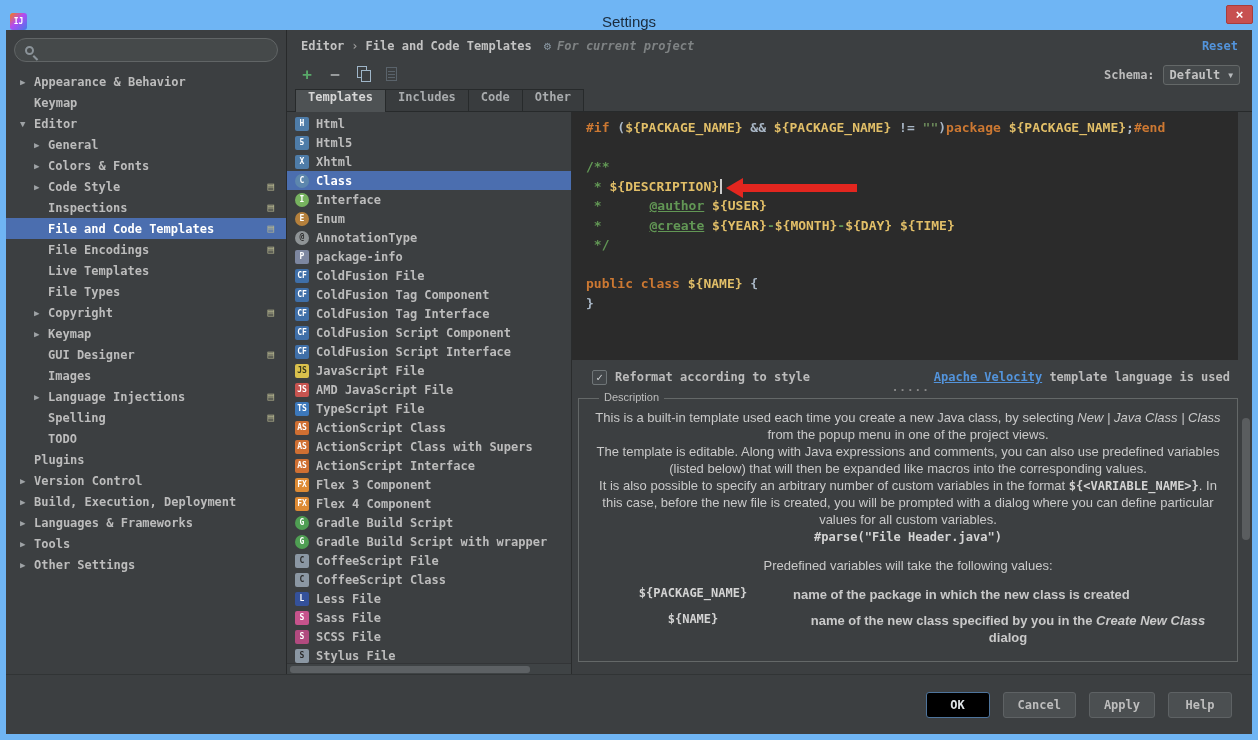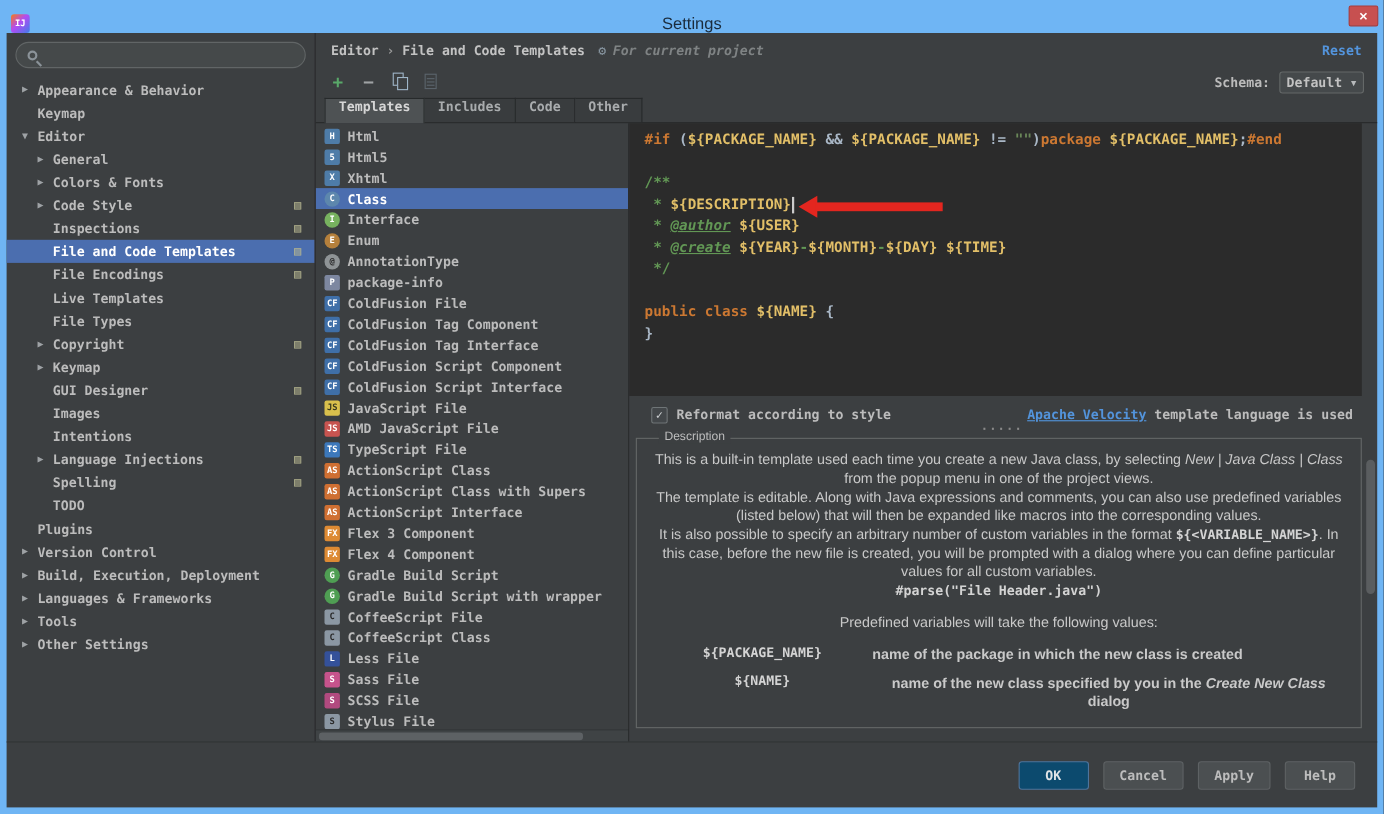--- a/index.html
+++ b/index.html
@@ -76,21 +76,21 @@
 
   .editor-col { flex:1; display:flex; flex-direction:column; margin-right:14px; min-width:0; position:relative; }
   .editor { position:relative; height:248px; background:#2b2b2b; padding:8px 0 0 14px; overflow:hidden;
     font:700 13px "DejaVu Sans Mono",monospace; color:#a9b7c6; cursor:text; }
   .code-line { height:19.5px; white-space:pre; }
   .tok-kw  { color:#cc7832; }
   .tok-var { color:#e2bf68; }
   .tok-pl  { color:#a9b7c6; }
   .tok-str { color:#6a8759; }
   .tok-cmt { color:#629755; }
-  .tok-tag { color:#629755; font-style:italic; text-decoration:underline; }
+  .tok-tag { color:#629755; text-decoration:underline;margin-left:40px; }
   .caret { display:inline-block; width:2px; height:15px; background:#cccccc; margin-left:1px; vertical-align:text-bottom; }
   .red-arrow { position:absolute; left:154px; top:66px; width:132px; height:20px; pointer-events:none; }
   .arrow-head { position:absolute; left:0; top:0; width:0; height:0; border-top:10px solid transparent;
     border-bottom:10px solid transparent; border-right:17px solid #e3261f; }
   .arrow-shaft { position:absolute; left:15px; top:6px; width:116px; height:8px; background:#e3261f; }
 
   .reformat-row { height:34px; display:flex; align-items:center; padding:0 8px 0 20px; position:relative;
     font:700 12px "DejaVu Sans Mono",monospace; color:#bcbcbc; }
   .checkbox { width:15px; height:15px; background:#43474a; border:1px solid #6f7577; border-radius:2px;
     display:flex; align-items:center; justify-content:center; margin-right:8px; cursor:pointer; }
@@ -111,21 +111,21 @@
   .var-row { display:flex; margin-bottom:9px; }
   .var-name { flex:0 0 200px; font:700 12px "DejaVu Sans Mono",monospace; color:#d4d4d4; }
   .var-desc { font-weight:700; }
   .vd-i { font-style:italic; }
   .desc-vscroll { position:absolute; right:2px; top:306px; width:8px; height:122px; background:#5a5d5f; border-radius:4px; cursor:pointer; }
 
   
   .footer { height:60px; display:flex; align-items:center; justify-content:flex-end; gap:13px; padding-right:20px; border-top:1px solid #313435; }
   .btn { height:26px; min-width:64px; padding:0 14px; background:#4b4f51; border:1px solid #5e6264; border-radius:3px;
     color:#bdbdbd; font:700 12px "DejaVu Sans Mono",monospace; cursor:pointer; }
-  .btn.default { background:#0c4a6e; border-color:#4e749c; color:#dfe3e6; }
+  .btn.default { background:#000000; border-color:#4e749c; color:#dfe3e6; }
 </style>
 </head>
 <body>
 
 <div class="window">
 
   <div class="titlebar">
     <div class="app-logo">IJ</div>
     <div class="win-title">Settings</div>
     <div class="close-btn">
@@ -200,24 +200,20 @@
               <span class="tree-label">Keymap</span>
             </div>
             <div class="tree-row" style="padding-left: 28px;">
               <span class="tree-arrow"></span>
               <span class="tree-label">GUI Designer</span>
               <span class="tree-badge">▤</span>
             </div>
             <div class="tree-row" style="padding-left: 28px;">
               <span class="tree-arrow"></span>
               <span class="tree-label">Images</span>
-            </div>
-            <div class="tree-row" style="padding-left: 28px;">
-              <span class="tree-arrow"></span>
-              <span class="tree-label">Intentions</span>
             </div>
             <div class="tree-row" style="padding-left: 28px;">
               <span class="tree-arrow">▶</span>
               <span class="tree-label">Language Injections</span>
               <span class="tree-badge">▤</span>
             </div>
             <div class="tree-row" style="padding-left: 28px;">
               <span class="tree-arrow"></span>
               <span class="tree-label">Spelling</span>
               <span class="tree-badge">▤</span>

